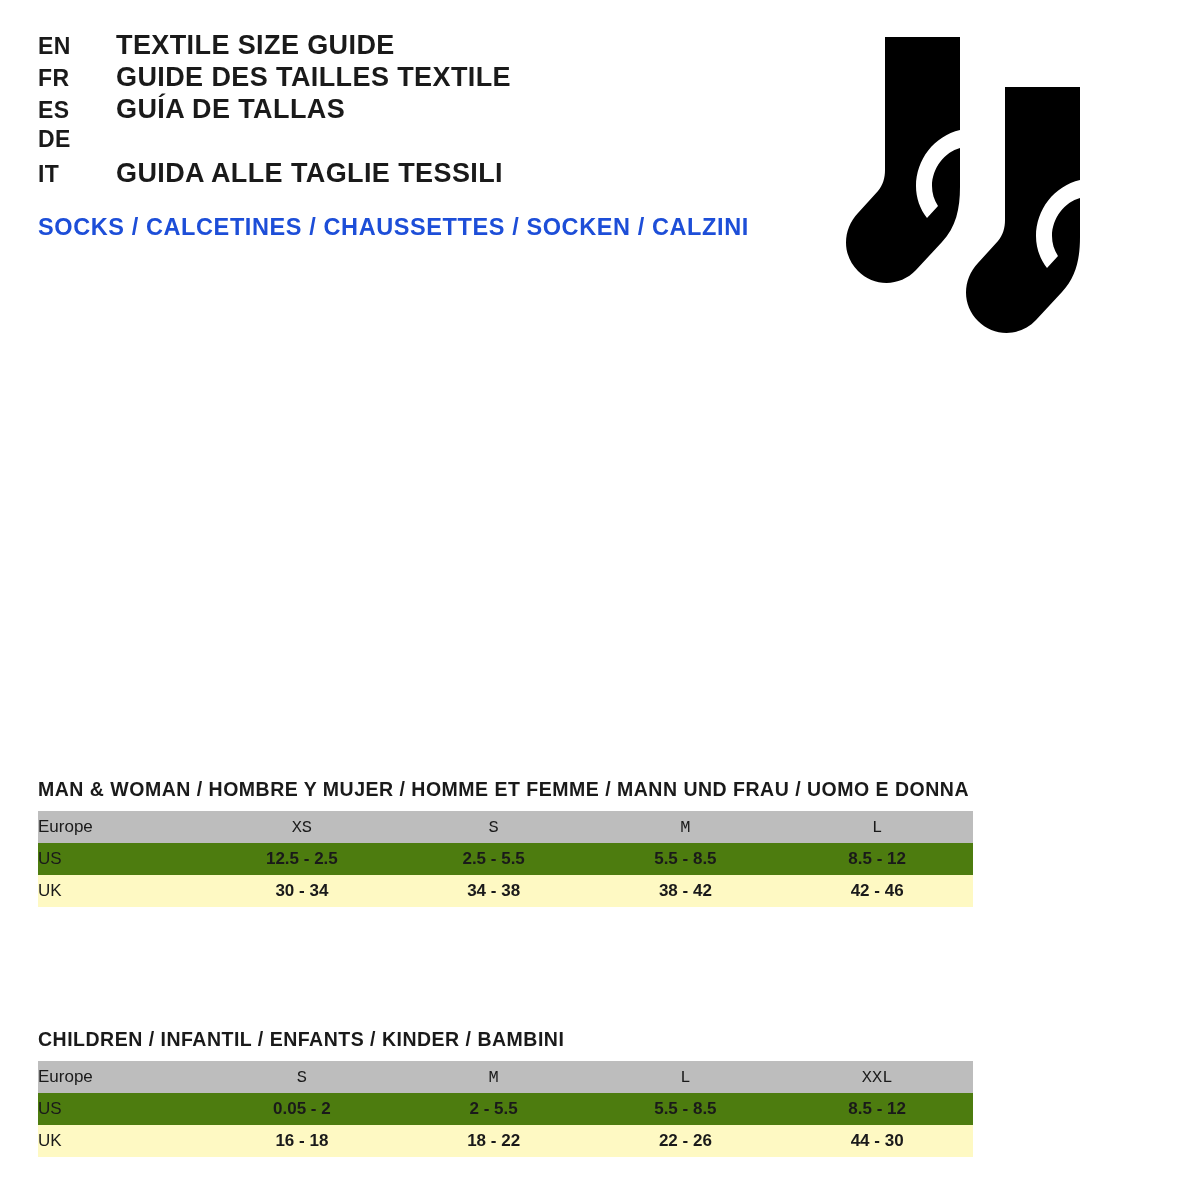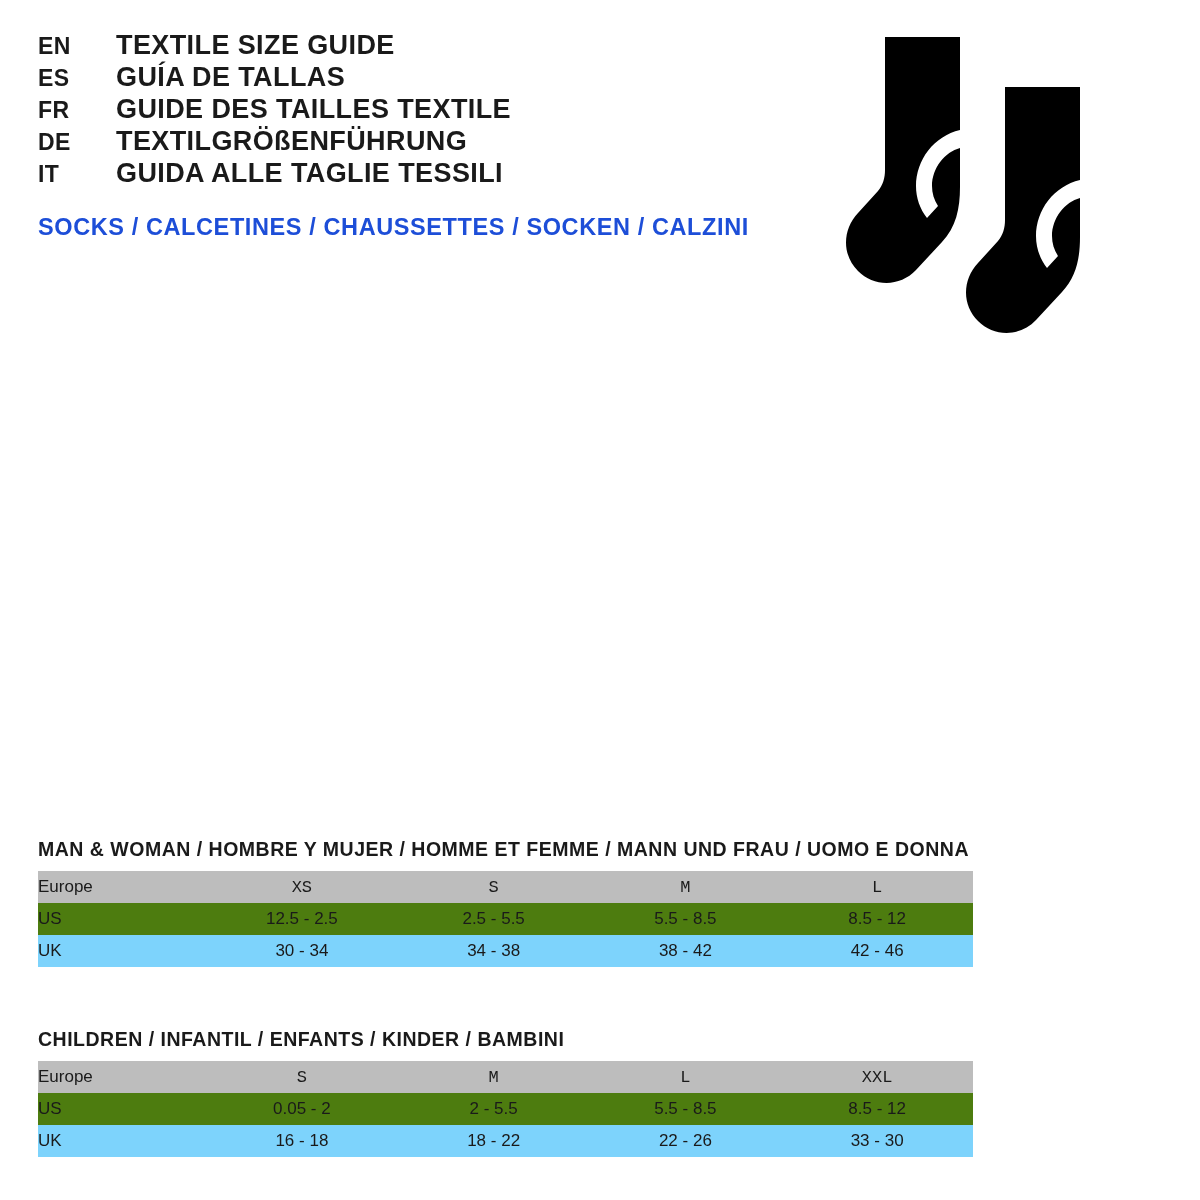--- a/index.html
+++ b/index.html
@@ -60,21 +60,21 @@
     width: 330px;
     height: 340px;
   }
 
   
   .table-block {
     position: absolute;
     left: 38px;
     width: 935px;
   }
-  .table-block.adults { top: 838px; }
+  .table-block.adults { top: 778px; }
   .table-block.children { top: 1028px; }
 
   .table-caption {
     font-size: 19.5px;
     font-weight: 700;
     letter-spacing: 0.5px;
     color: #1a1a1a;
     margin-bottom: 10px;
     white-space: nowrap;
   }
@@ -91,58 +91,58 @@
     padding: 0;
     vertical-align: middle;
   }
   table.size-table tr.row-head td {
     background: #bdbdbd;
   }
   table.size-table tr.row-alt td {
     background: #4d7c0f;
   }
   table.size-table tr.row-shade td {
-    background: #7dd3fc;
+    background: #fef9c3;
   }
   td.label-cell {
     text-align: left;
     padding-left: 9px;
     width: 168px;
   }
   td.val-cell {
     text-align: center;
+    font-weight: bold;
   }
   tr.row-head td.val-cell {
     font-weight: 400;
     font-family: Liberation Mono, monospace;
   }
 </style>
 </head>
 <body>
 
 <div class="header">
 
   <div class="lang-row">
     <span class="lang-code">EN</span>
     <span class="lang-text">TEXTILE SIZE GUIDE</span>
   </div>
 
   <div class="lang-row">
+    <span class="lang-code">FR</span>
+    <span class="lang-text">GUIDE DES TAILLES TEXTILE</span>
+  </div>
+
+  <div class="lang-row">
     <span class="lang-code">ES</span>
     <span class="lang-text">GUÍA DE TALLAS</span>
   </div>
 
   <div class="lang-row">
-    <span class="lang-code">FR</span>
-    <span class="lang-text">GUIDE DES TAILLES TEXTILE</span>
-  </div>
-
-  <div class="lang-row">
     <span class="lang-code">DE</span>
-    <span class="lang-text">TEXTILGRÖßENFÜHRUNG</span>
   </div>
 
   <div class="lang-row">
     <span class="lang-code">IT</span>
     <span class="lang-text">GUIDA ALLE TAGLIE TESSILI</span>
   </div>
 
   <div class="product-line">SOCKS / CALCETINES / CHAUSSETTES / SOCKEN / CALZINI</div>
 </div>
 
@@ -204,17 +204,17 @@
         <td class="val-cell">0.05 - 2</td>
         <td class="val-cell">2 - 5.5</td>
         <td class="val-cell">5.5 - 8.5</td>
         <td class="val-cell">8.5 - 12</td>
       </tr>
       <tr class="row-shade">
         <td class="label-cell">UK</td>
         <td class="val-cell">16 - 18</td>
         <td class="val-cell">18 - 22</td>
         <td class="val-cell">22 - 26</td>
-        <td class="val-cell">33 - 30</td>
+        <td class="val-cell">44 - 30</td>
       </tr>
     </tbody>
   </table>
 </div>
 
 </body></html>

